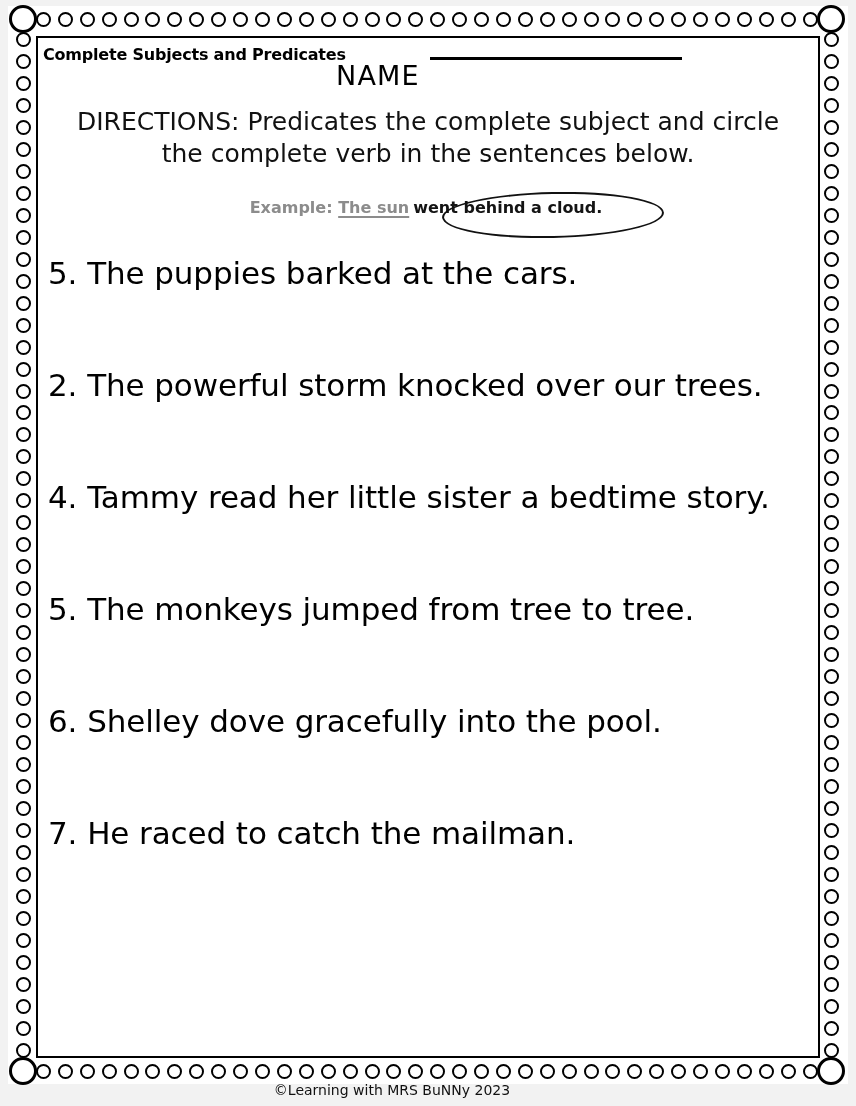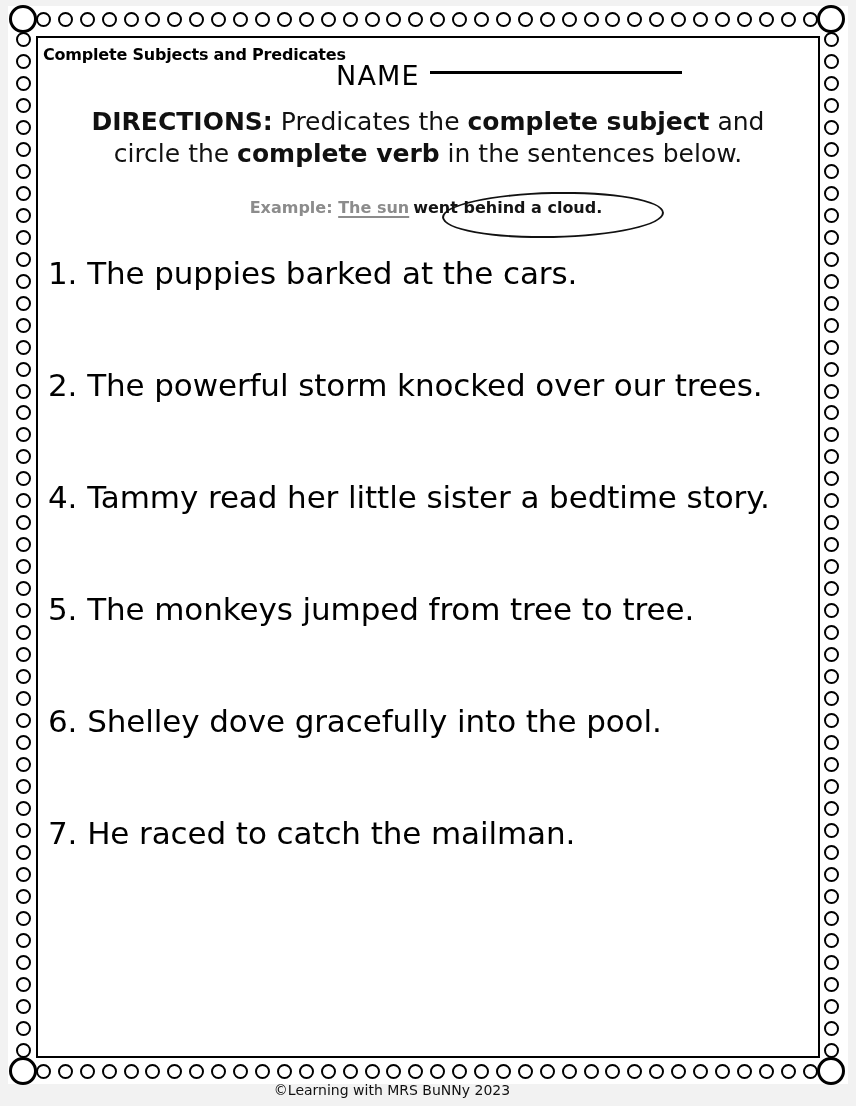--- a/index.html
+++ b/index.html
@@ -94,21 +94,21 @@
     font-size: 16px;
     letter-spacing: -0.2px;
     color: #000;
     white-space: nowrap;
   }
 
   #name-row {
     position: absolute;
     left: 300px; top: 24px;
     display: flex;
-    align-items: center;
+    align-items: flex-start;
     gap: 10px;
   }
   #name-label {
     font-family: "DejaVu Sans", sans-serif;
     font-size: 27px;
     letter-spacing: 1.2px;
     color: #000;
   }
   #name-line {
     display: inline-block;
@@ -122,21 +122,21 @@
   #directions {
     position: absolute;
     left: 20px; top: 70px;
     width: 744px;
     text-align: center;
     font-family: "DejaVu Sans", sans-serif;
     font-size: 25px;
     line-height: 1.28;
     color: #111;
   }
-  #directions b { font-weight: bold; }
+  #directions b { font-weight: normal; }
   .dir-strong { font-weight: bold; }
 
   #example-row {
     position: absolute;
     left: 0; top: 162px;
     width: 784px;
     text-align: center;
     font-family: "DejaVu Sans", sans-serif;
     font-size: 16px;
     font-weight: bold;
@@ -399,21 +399,21 @@
       <b>DIRECTIONS:</b><span> Predicates the </span><b class="dir-strong">complete subject</b><span> and circle the </span><b class="dir-strong">complete verb</b><span> in the sentences below.</span>
     </div>
 
     <div id="example-row">
       <span class="ex-label">Example:</span>
       <span class="ex-subject">The sun</span><span class="ex-verb">went behind a cloud.</span>
     </div>
     <div id="example-ellipse"></div>
 
     <div id="sentences">
-      <div class="sentence">1. The puppies barked at the cars.</div>
+      <div class="sentence">5. The puppies barked at the cars.</div>
       <div class="sentence">2. The powerful storm knocked over our trees.</div>
       <div class="sentence">4. Tammy read her little sister a bedtime story.</div>
       <div class="sentence">5. The monkeys jumped from tree to tree.</div>
       <div class="sentence">6. Shelley dove gracefully into the pool.</div>
       <div class="sentence">7. He raced to catch the mailman.</div>
     </div>
   </div>
 
   <div id="footer">©Learning with MRS BuNNy 2023</div>
 </div>

